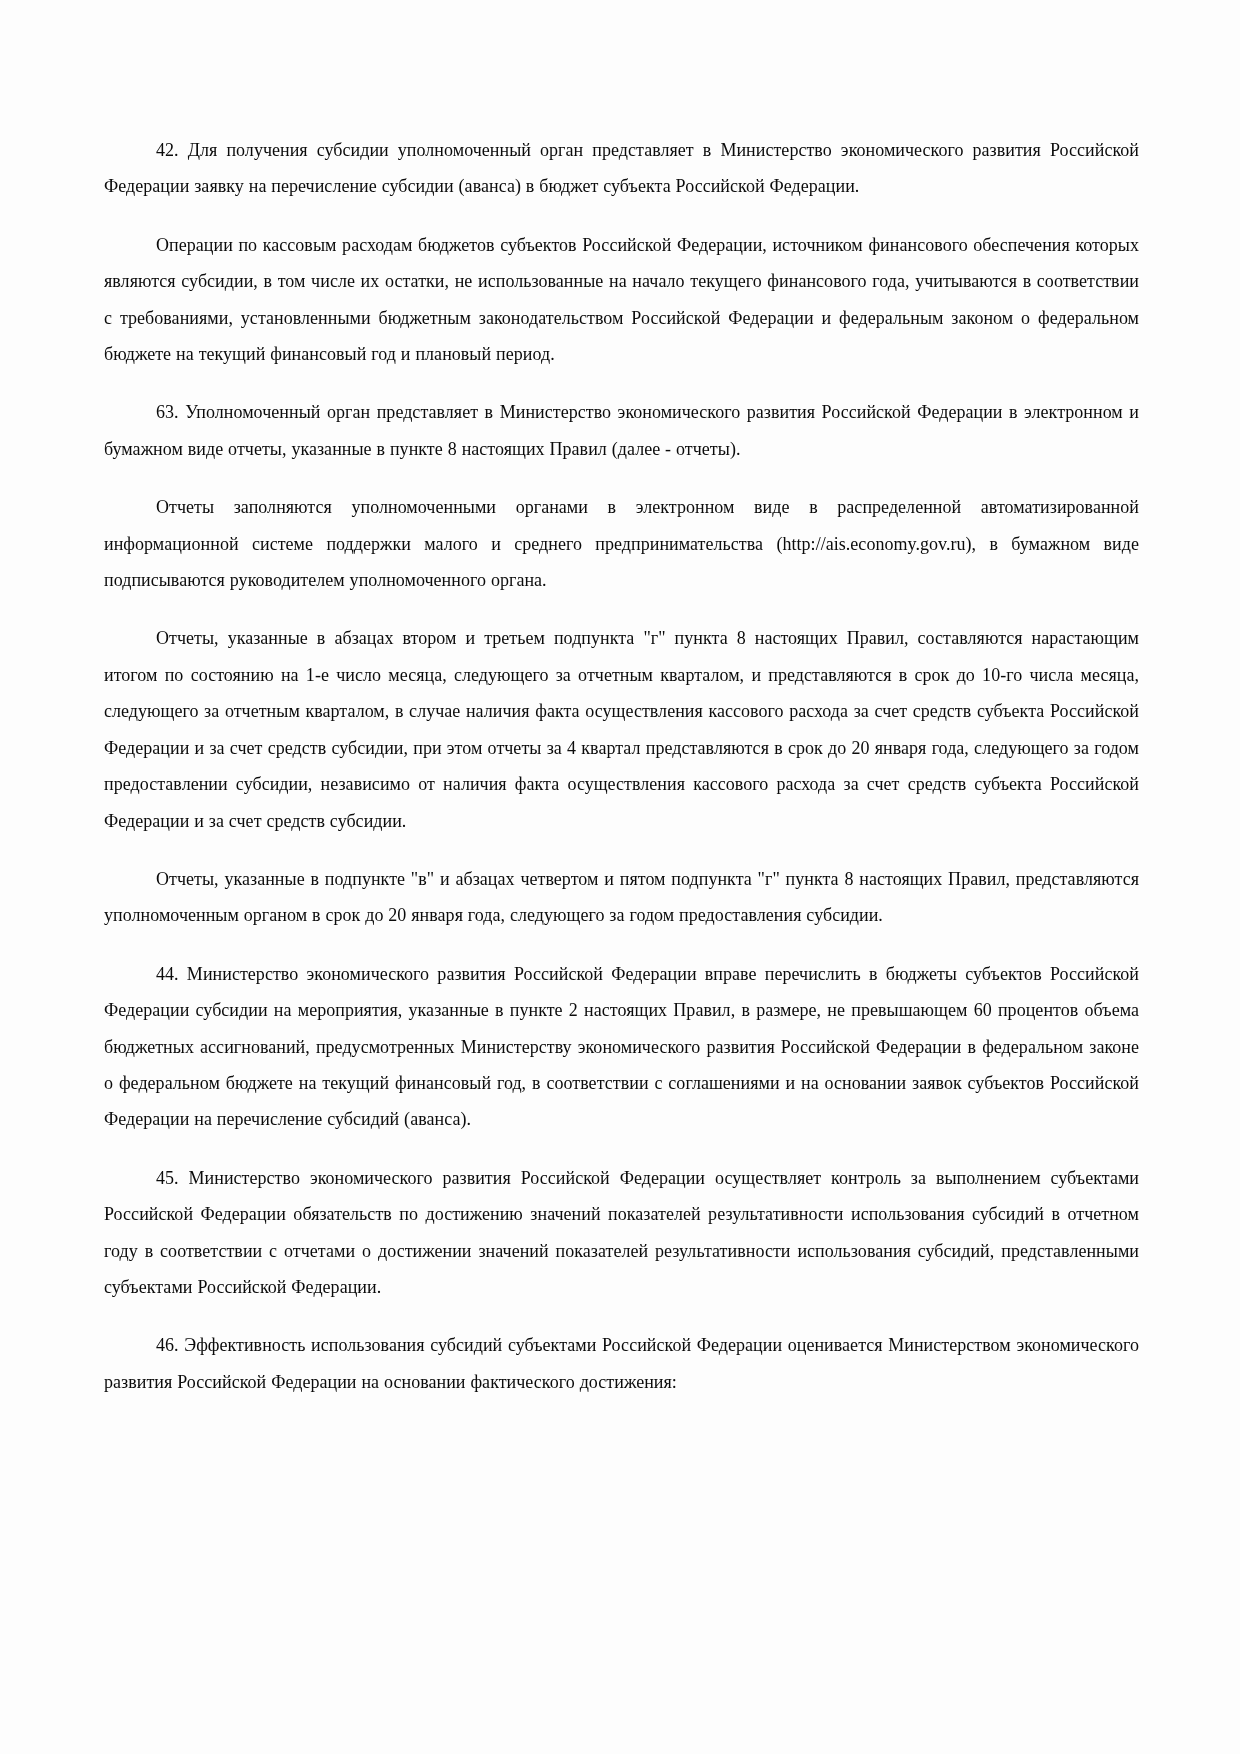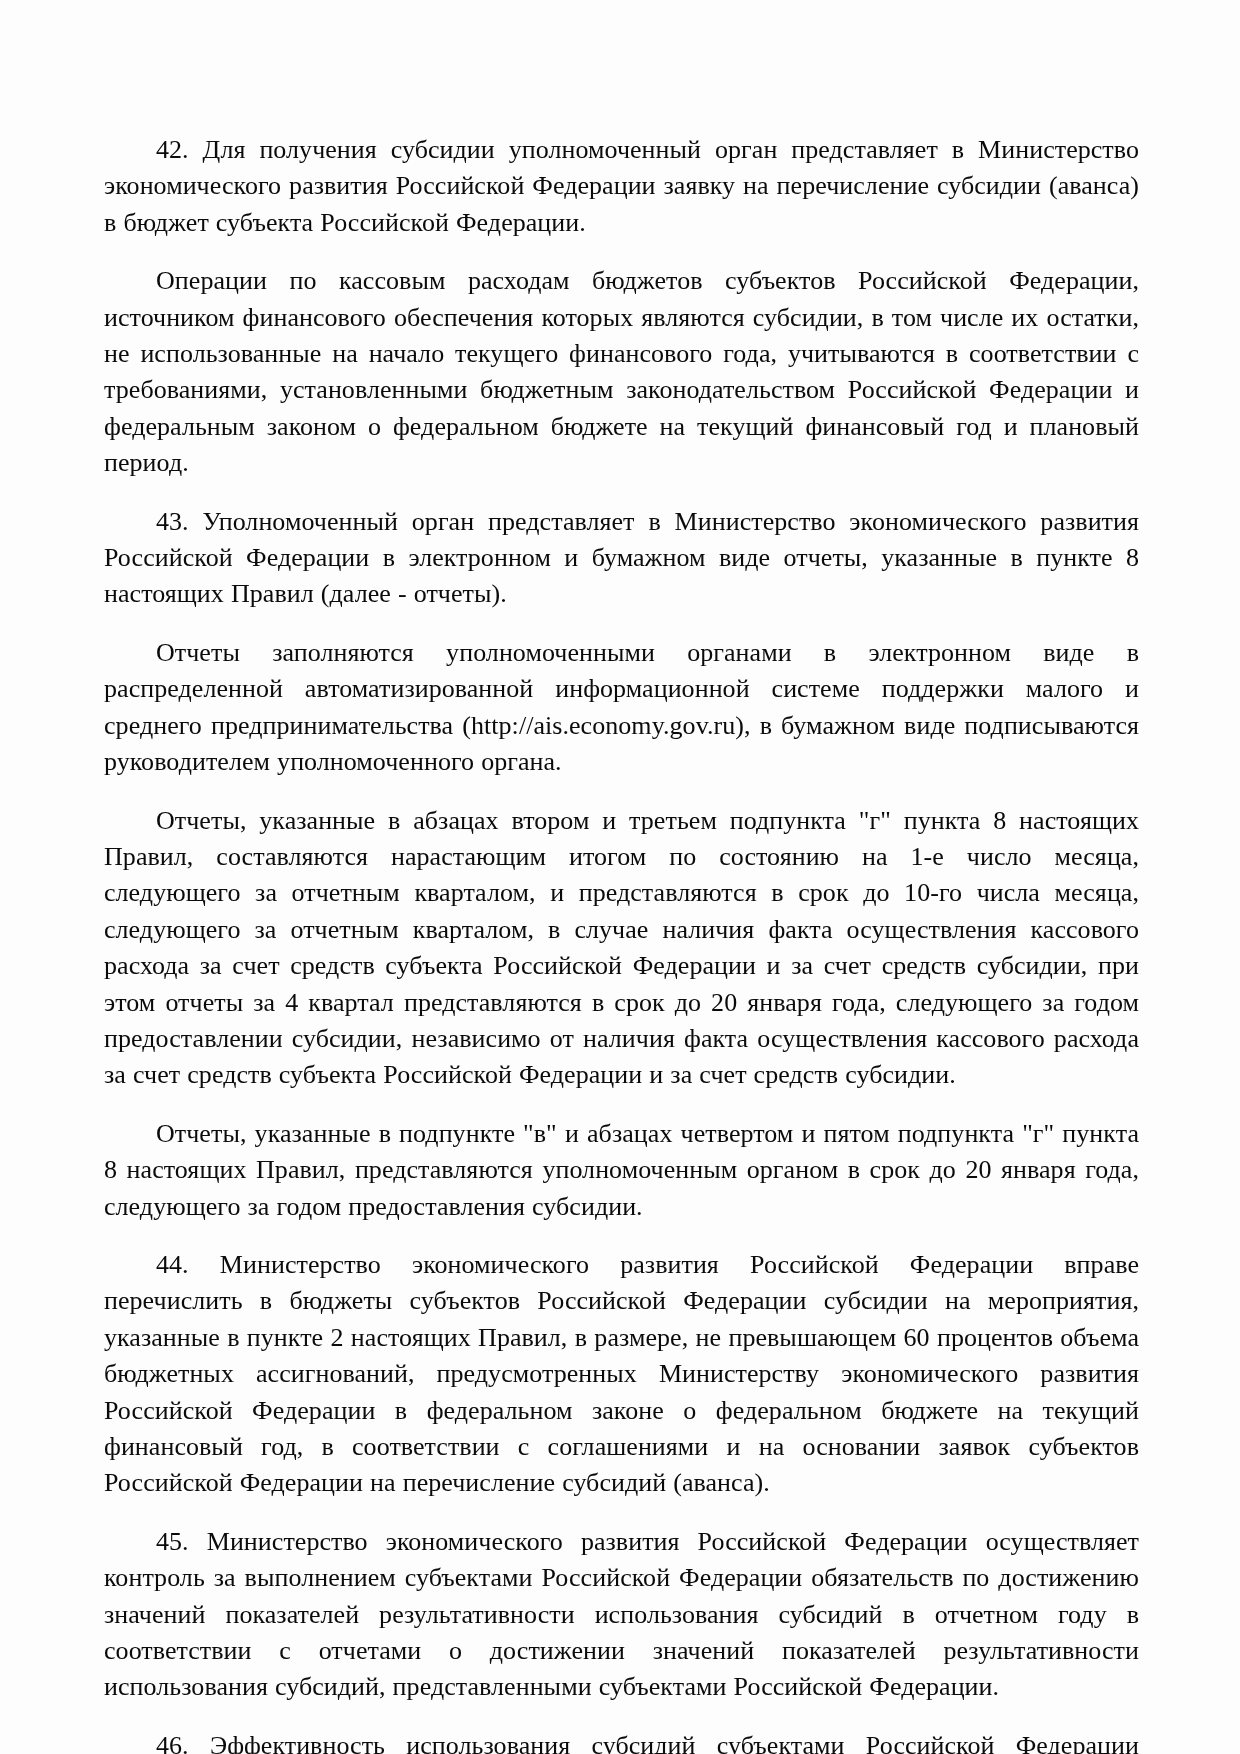--- a/index.html
+++ b/index.html
@@ -21,21 +21,21 @@
     height: 1754px;
     background: #fdfdfd;
     box-sizing: border-box;
     padding: 132px 100px 0 104px;
   }
   .doc-body {
     width: 1036px;
   }
   p.para {
     margin: 0 1px 22px 0;
-    font-size: 26px;
+    font-size: 18px;
     line-height: 36.4px;
     text-align: justify;
     text-indent: 52px;
     text-justify: inter-word;
     word-spacing: 0.02em;
     letter-spacing: 0.002em;
     -webkit-font-smoothing: none;
   }
   p.para:last-child {
     margin-bottom: 0;
@@ -44,21 +44,21 @@
 </head>
 <body>
 
 <div class="page">
   <div class="doc-body">
 
     <p class="para">42. Для получения субсидии уполномоченный орган представляет в Министерство экономического развития Российской Федерации заявку на перечисление субсидии (аванса) в бюджет субъекта Российской Федерации.</p>
 
     <p class="para">Операции по кассовым расходам бюджетов субъектов Российской Федерации, источником финансового обеспечения которых являются субсидии, в том числе их остатки, не использованные на начало текущего финансового года, учитываются в соответствии с требованиями, установленными бюджетным законодательством Российской Федерации и федеральным законом о федеральном бюджете на текущий финансовый год и плановый период.</p>
 
-    <p class="para">43. Уполномоченный орган представляет в Министерство экономического развития Российской Федерации в электронном и бумажном виде отчеты, указанные в пункте 8 настоящих Правил (далее - отчеты).</p>
+    <p class="para">63. Уполномоченный орган представляет в Министерство экономического развития Российской Федерации в электронном и бумажном виде отчеты, указанные в пункте 8 настоящих Правил (далее - отчеты).</p>
 
     <p class="para">Отчеты заполняются уполномоченными органами в электронном виде в распределенной автоматизированной информационной системе поддержки малого и среднего предпринимательства (http://ais.economy.gov.ru), в бумажном виде подписываются руководителем уполномоченного органа.</p>
 
     <p class="para">Отчеты, указанные в абзацах втором и третьем подпункта "г" пункта 8 настоящих Правил, составляются нарастающим итогом по состоянию на 1-е число месяца, следующего за отчетным кварталом, и представляются в срок до 10-го числа месяца, следующего за отчетным кварталом, в случае наличия факта осуществления кассового расхода за счет средств субъекта Российской Федерации и за счет средств субсидии, при этом отчеты за 4 квартал представляются в срок до 20 января года, следующего за годом предоставлении субсидии, независимо от наличия факта осуществления кассового расхода за счет средств субъекта Российской Федерации и за счет средств субсидии.</p>
 
     <p class="para">Отчеты, указанные в подпункте "в" и абзацах четвертом и пятом подпункта "г" пункта 8 настоящих Правил, представляются уполномоченным органом в срок до 20 января года, следующего за годом предоставления субсидии.</p>
 
     <p class="para">44. Министерство экономического развития Российской Федерации вправе перечислить в бюджеты субъектов Российской Федерации субсидии на мероприятия, указанные в пункте 2 настоящих Правил, в размере, не превышающем 60 процентов объема бюджетных ассигнований, предусмотренных Министерству экономического развития Российской Федерации в федеральном законе о федеральном бюджете на текущий финансовый год, в соответствии с соглашениями и на основании заявок субъектов Российской Федерации на перечисление субсидий (аванса).</p>
 
     <p class="para">45. Министерство экономического развития Российской Федерации осуществляет контроль за выполнением субъектами Российской Федерации обязательств по достижению значений показателей результативности использования субсидий в отчетном году в соответствии с отчетами о достижении значений показателей результативности использования субсидий, представленными субъектами Российской Федерации.</p>

